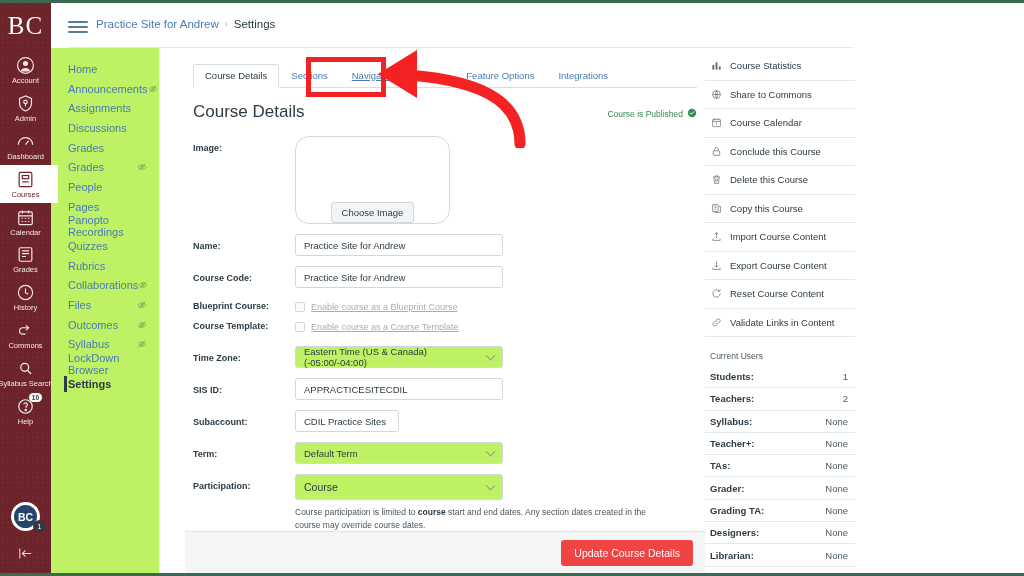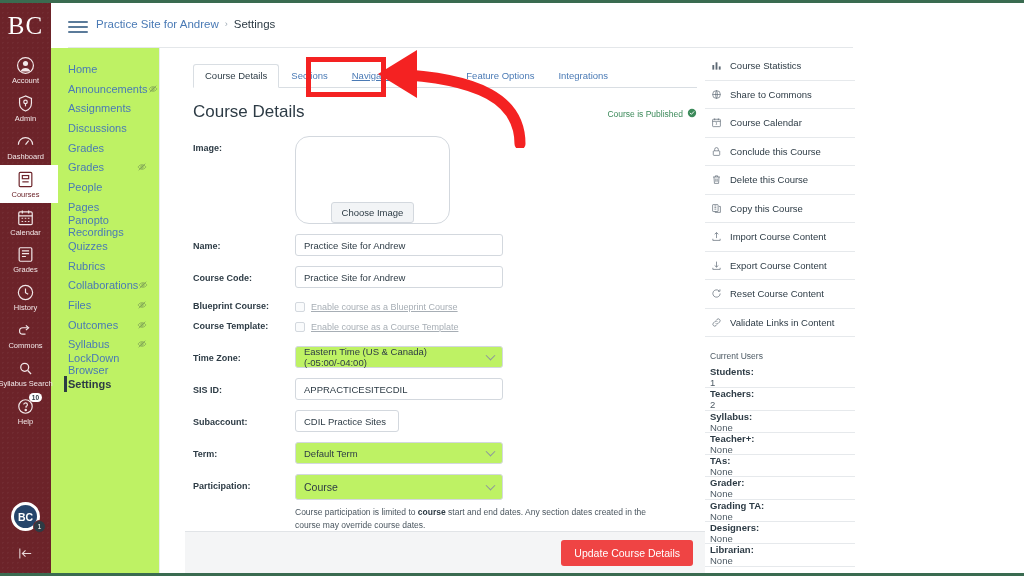--- a/index.html
+++ b/index.html
@@ -144,22 +144,22 @@
   
   .rightbar { position:absolute; left:705px; top:52px; width:150px; z-index:10; }
   .rb-link {
     display:flex; align-items:center; gap:8px; height:28.5px; font-size:9.5px; color:#2d3b45;
     text-decoration:none; border-bottom:1px solid #e6e9ec; padding-left:5px;
   }
   .rb-link .rb-ic { width:12px; height:12px; display:flex; align-items:center; justify-content:center; color:#5c6873; }
   .rb-link .rb-ic svg { width:11px; height:11px; }
   .rb-title { font-size:8.5px; color:#4d5a64; margin:14px 0 5px 5px; }
   .rb-row {
-    display:flex; justify-content:space-between; height:22.3px;
-    font-size:9.5px; border-bottom:1px solid #e6e9ec; padding:0 7px 0 5px;flex-direction:column;
+    display:flex; align-items:center; justify-content:space-between; height:22.3px;
+    font-size:9.5px; border-bottom:1px solid #e6e9ec; padding:0 7px 0 5px;
   }
   .rb-row .k { font-weight:bold; color:#2d3b45; }
   .rb-row .v { color:#4d5a64; }
 
   
   .anno-box {
     position:absolute; left:306px; top:57px; width:80px; height:40px;
     border:5px solid #f42222; z-index:50; pointer-events:none;
   }
   .anno-arrow { position:absolute; left:370px; top:48px; width:180px; height:100px; z-index:50; pointer-events:none; }

